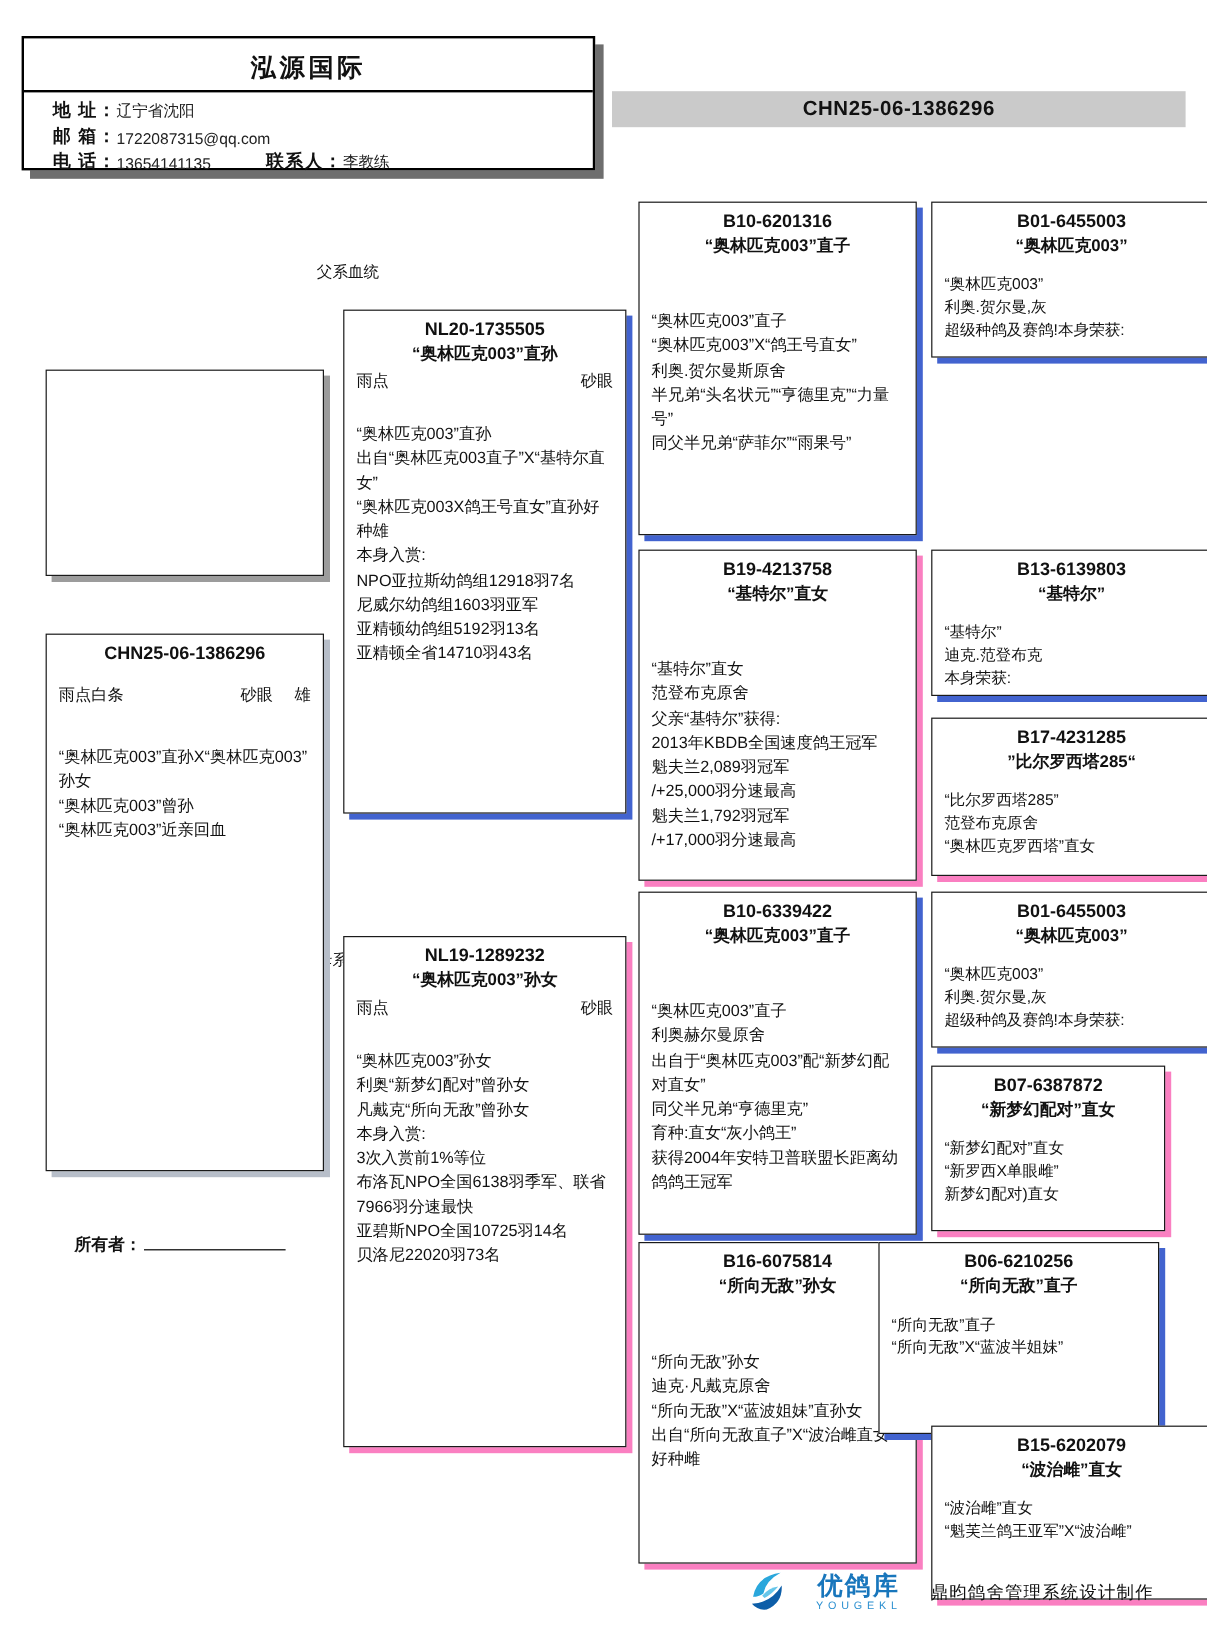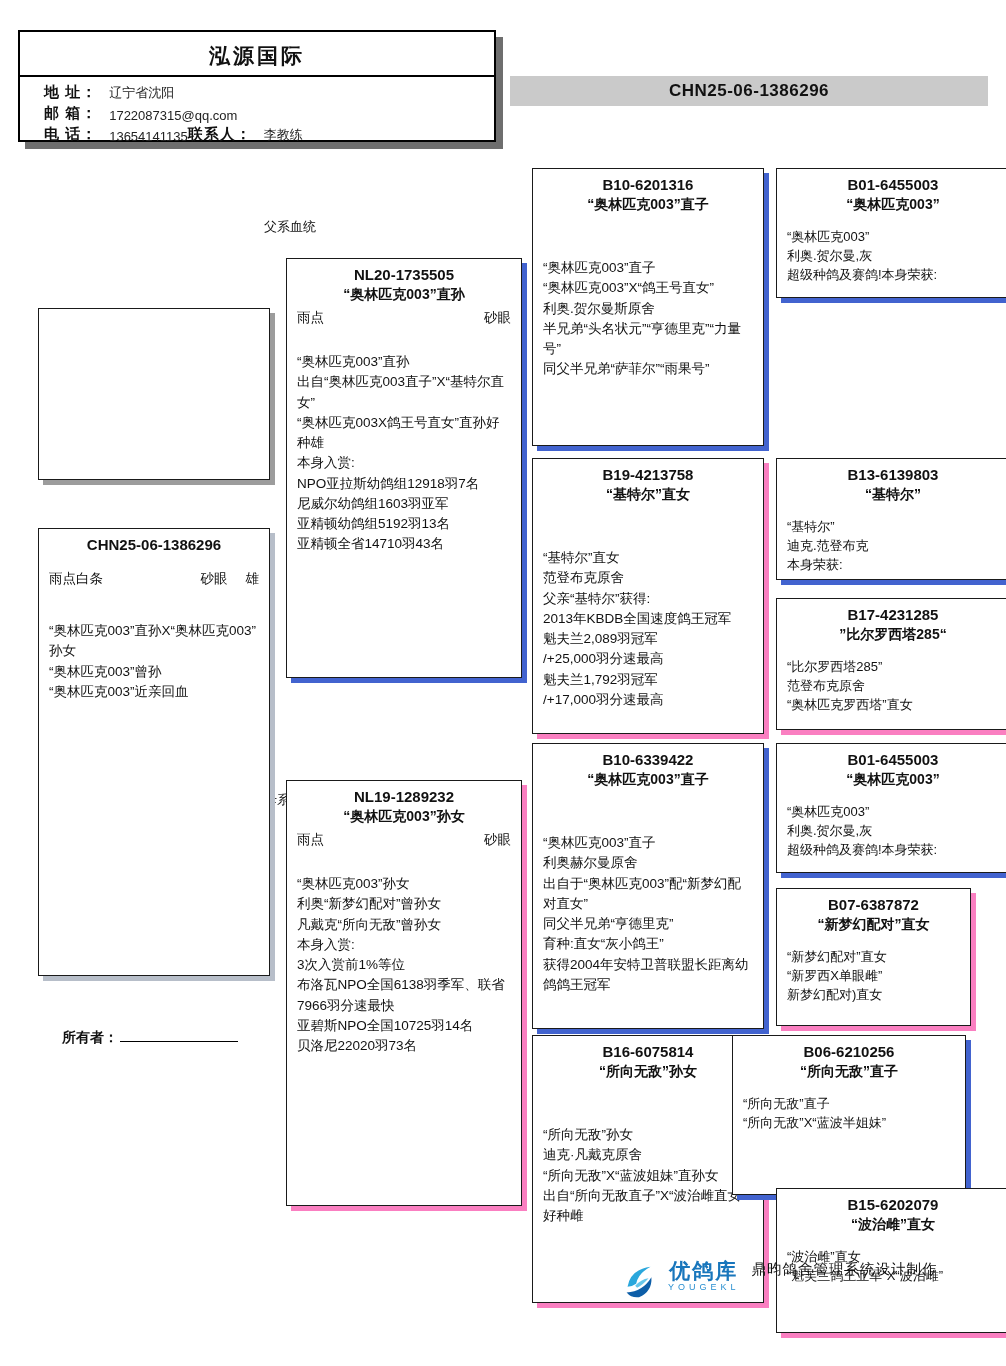--- a/index.html
+++ b/index.html
@@ -8,22 +8,22 @@
   .page { position:relative; width:1006px; height:1366px; background:#ffffff; overflow:hidden; }
 
   
   .header-box { position:absolute; left:18px; top:30px; width:478px; height:112px;
     background:#fff; border:2px solid #000; box-shadow:7px 7px 0 #6e6e6e; padding:4px 0 0 0; }
   .h-title { text-align:center; font-size:21px; font-weight:bold; letter-spacing:3px; padding:6px 0 5px; }
   .h-divider { border-top:2px solid #000; }
   .h-rows { padding:4px 0 0 24px; }
   .h-row { display:flex; align-items:flex-end; height:21px; }
   .h-label { font-size:15px; font-weight:bold; letter-spacing:1px; white-space:nowrap; }
-  .h-value { font-size:13px; color:#222; margin-left:12px; white-space:nowrap; }
-  .h-label2 { }
+  .h-value { font-size:13px; color:#222; margin-left:0; white-space:nowrap; }
+  .h-label2 { margin-left:46px; }
 
   
   .banner { position:absolute; left:510px; top:76px; width:478px; height:30px;
     background:#cacaca; text-align:center; line-height:30px; font-size:17px; font-weight:bold; letter-spacing:.5px; }
 
   
   .box { position:absolute; background:#fff; border:1px solid #1a1a1a; padding:6px 10px;margin-left:24px; }
   .sb { box-shadow:5px 5px 0 #4263cf; }  
   .sp { box-shadow:5px 5px 0 #fa7fc1; }  
   .sgray  { box-shadow:5px 5px 0 #9c9c9c; }
@@ -35,21 +35,21 @@
   .attrs .sexgap { margin-left:18px; }
   .desc { white-space:pre-line; font-size:13.5px; line-height:1.5; color:#111; word-break:break-word; }
   .desc.small { font-size:13px; line-height:1.45; }
 
   
   .lineage-label { position:absolute; font-size:13px; color:#111; }
   .owner { position:absolute; left:62px; top:1028px; font-size:14px; font-weight:bold; }
   .owner-line { display:inline-block; width:118px; border-bottom:1.5px solid #000; height:14px; margin-left:2px; }
 
   
-  .footer { position:absolute; left:616px; top:1260px; display:flex; align-items:flex-start; }
+  .footer { position:absolute; left:616px; top:1304px; display:flex; align-items:center;gap:12px; }
   .brand-block { margin-left:6px; text-align:center; }
   .brand-name { color:#1876bc; font-size:21px; font-weight:bold; letter-spacing:2px; line-height:22px; }
   .brand-sub { color:#2a8fd0; font-size:9px; letter-spacing:4px; line-height:11px; }
   .credit { margin-left:12px; font-size:14.5px; color:#111; letter-spacing:1px; }
 </style>
 </head>
 <body>
 
 <div class="page">
 

